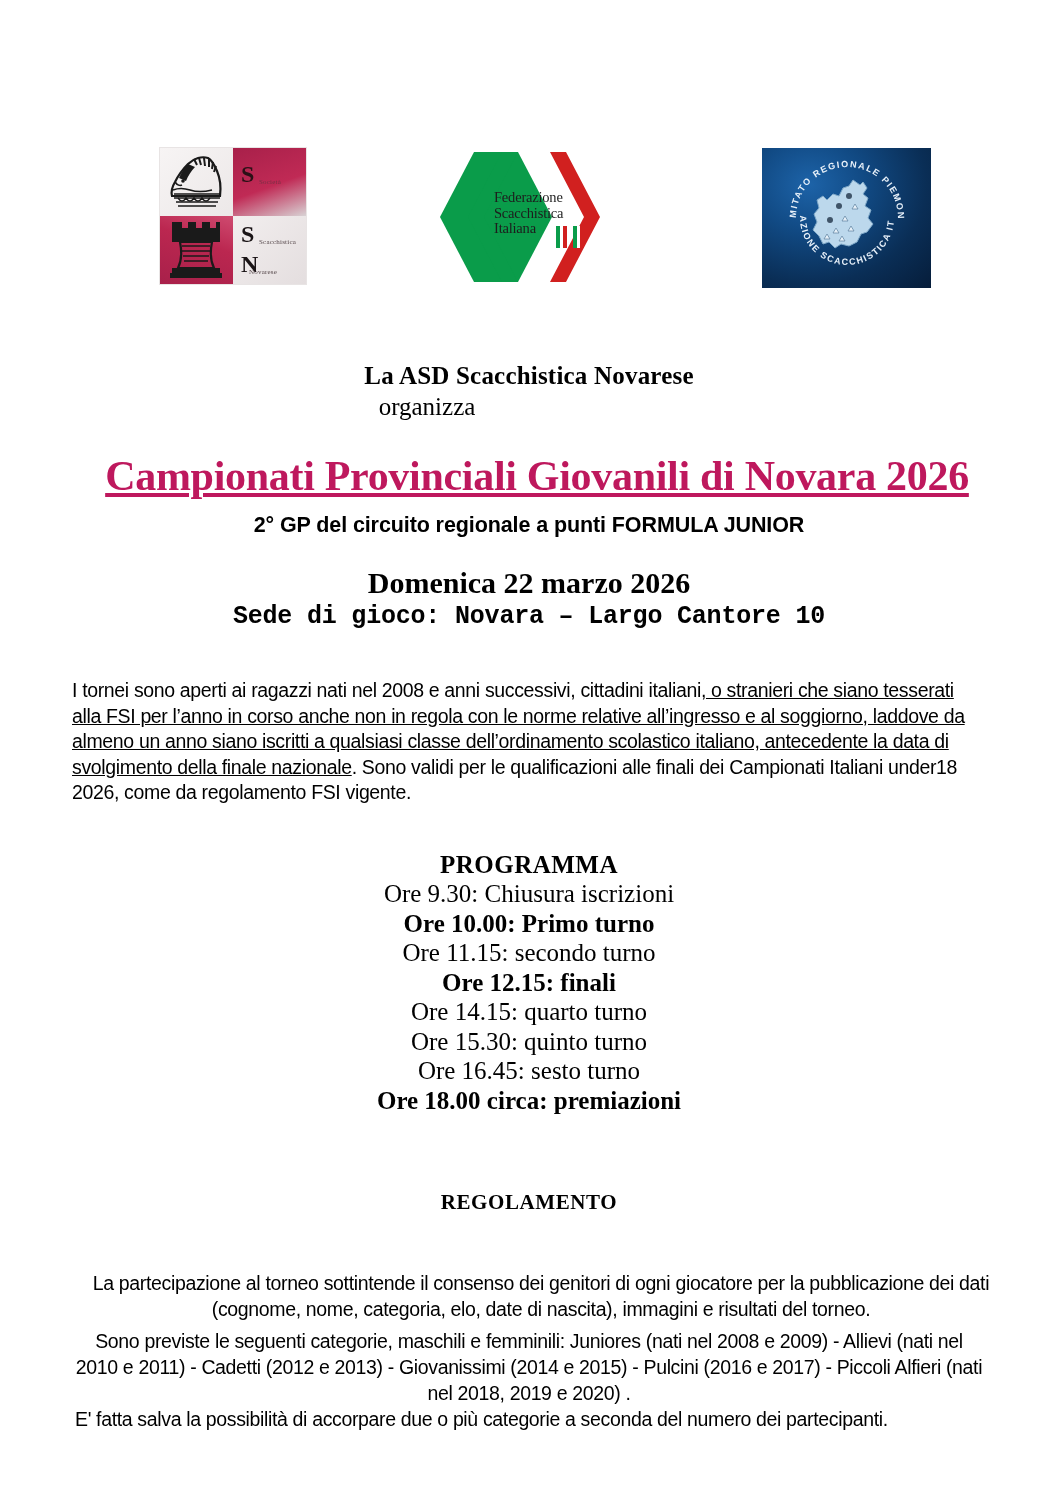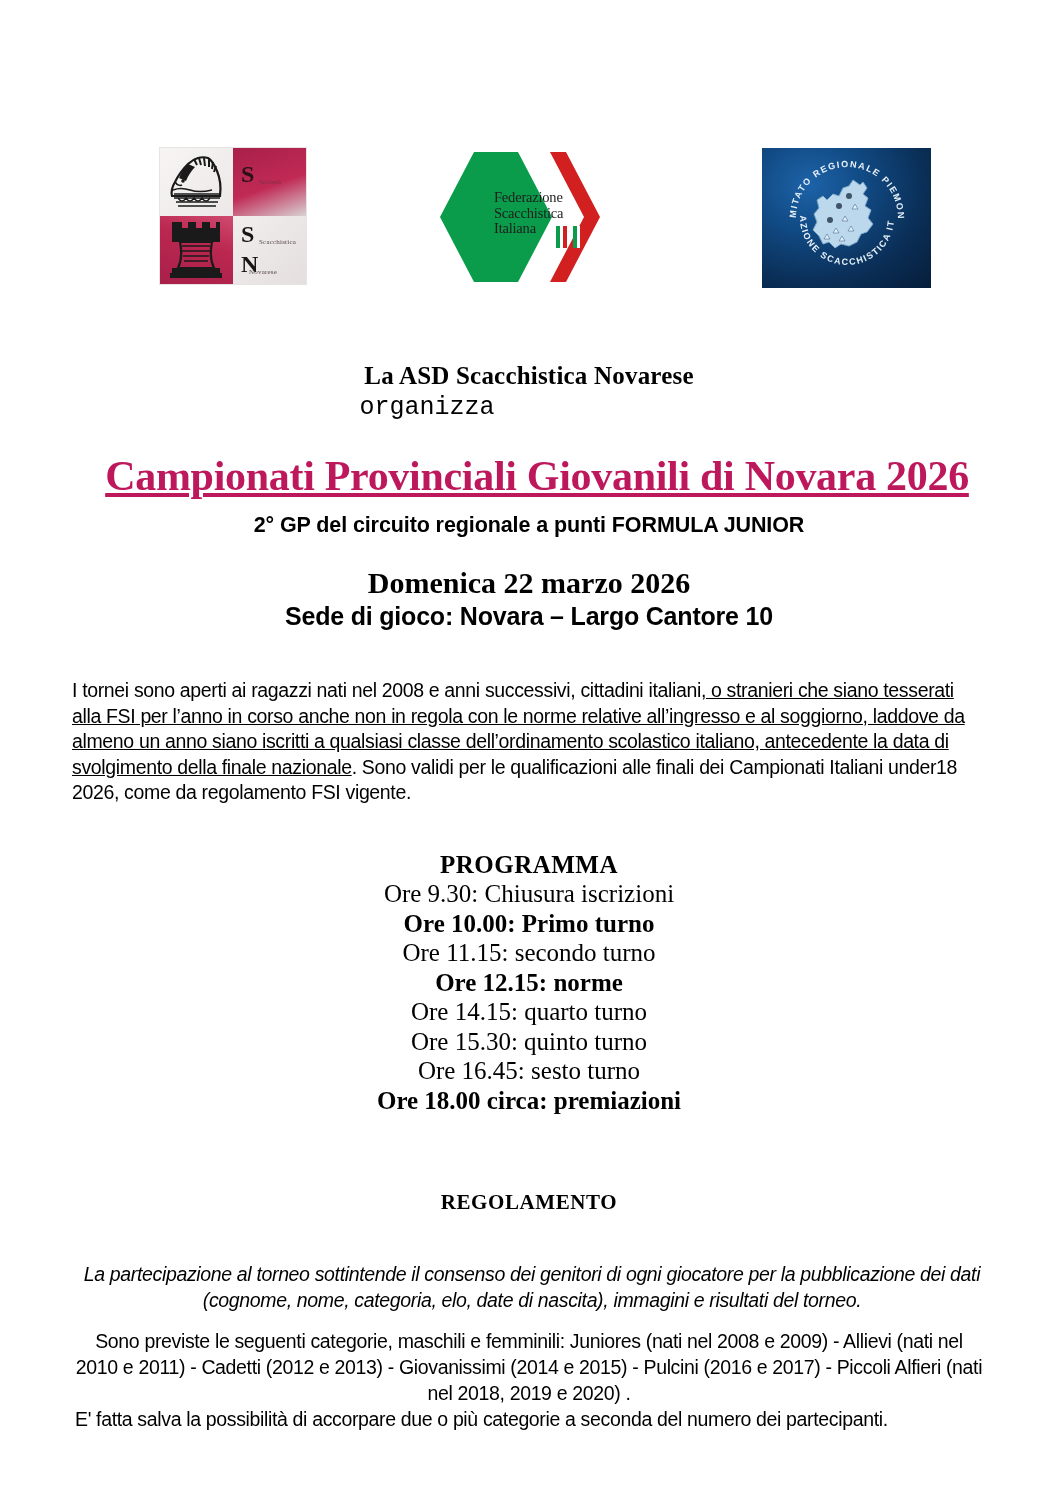--- a/index.html
+++ b/index.html
@@ -174,21 +174,21 @@
     font-weight: 700;
     font-size: 25px;
     letter-spacing: 0.2px;
   }
   .org-line2 {
     position: absolute;
     top: 393px;
     left: 0;
     width: 854px;
     text-align: center;
-    font-family: Liberation Mono, monospace;
+    font-family: Liberation Serif, serif;
     font-size: 25px;
   }
   .main-title {
     position: absolute;
     top: 444px;
     left: 0;
     width: 1058px;
     text-align: center;
     font-family: "Liberation Serif", serif;
     font-weight: 700;
@@ -216,21 +216,21 @@
     font-family: "Liberation Serif", serif;
     font-weight: 700;
     font-size: 30px;
   }
   .venue-line {
     position: absolute;
     top: 602px;
     left: 0;
     width: 1058px;
     text-align: center;
-    font-family: Liberation Sans, sans-serif;
+    font-family: Liberation Mono, monospace;
     font-weight: 700;
     font-size: 25px;
     letter-spacing: -0.2px;
   }
 
   
   .intro {
     position: absolute;
     top: 678px;
     left: 72px;
@@ -424,25 +424,25 @@
   <div class="date-line">Domenica 22 marzo 2026</div>
   <div class="venue-line">Sede di gioco: Novara – Largo Cantore 10</div>
 
   <p class="intro" style="margin:0;"><span>I tornei sono aperti ai ragazzi nati nel 2008 e anni successivi, cittadini italiani,</span><span class="u"> o stranieri che siano tesserati alla FSI per l’anno in corso anche non in regola con le norme relative all’ingresso e al soggiorno, laddove da almeno un anno siano iscritti a qualsiasi classe dell’ordinamento scolastico italiano, antecedente la data di svolgimento della finale nazionale</span><span>. Sono validi per le qualificazioni alle finali dei Campionati Italiani under18 2026, come da regolamento FSI vigente.</span></p>
 
   <div class="programma">
     <div class="programma-title">PROGRAMMA</div>
     <div class="prog-line">Ore 9.30:   Chiusura iscrizioni</div>
     <div class="prog-line bold">Ore 10.00: Primo turno</div>
     <div class="prog-line">Ore 11.15: secondo turno</div>
-    <div class="prog-line bold">Ore 12.15: norme</div>
+    <div class="prog-line bold">Ore 12.15: finali</div>
     <div class="prog-line">Ore 14.15: quarto turno</div>
     <div class="prog-line">Ore 15.30: quinto turno</div>
     <div class="prog-line">Ore 16.45: sesto turno</div>
     <div class="prog-line bold">Ore 18.00 circa: premiazioni</div>
   </div>
 
   <div class="reg-title">REGOLAMENTO</div>
-  <p class="reg-p1" style="margin:3px;font-style:italic;">La partecipazione al torneo sottintende il consenso dei genitori di ogni giocatore per la pubblicazione dei dati (cognome, nome, categoria, elo, date di nascita), immagini e risultati del torneo.</p>
+  <p class="reg-p1" style="margin:12px;">La partecipazione al torneo sottintende il consenso dei genitori di ogni giocatore per la pubblicazione dei dati (cognome, nome, categoria, elo, date di nascita), immagini e risultati del torneo.</p>
   <p class="reg-p2" style="margin:0;">Sono previste le seguenti categorie, maschili e femminili: Juniores (nati nel 2008 e 2009) - Allievi (nati nel 2010 e 2011) - Cadetti (2012 e 2013) - Giovanissimi (2014 e 2015) - Pulcini (2016 e  2017) - Piccoli Alfieri (nati nel 2018, 2019 e 2020) .</p>
   <p class="reg-p3" style="margin:0;">E' fatta salva la possibilità di accorpare due o più categorie a seconda del numero dei partecipanti.</p>
 
 </div>
 
 </body></html>

